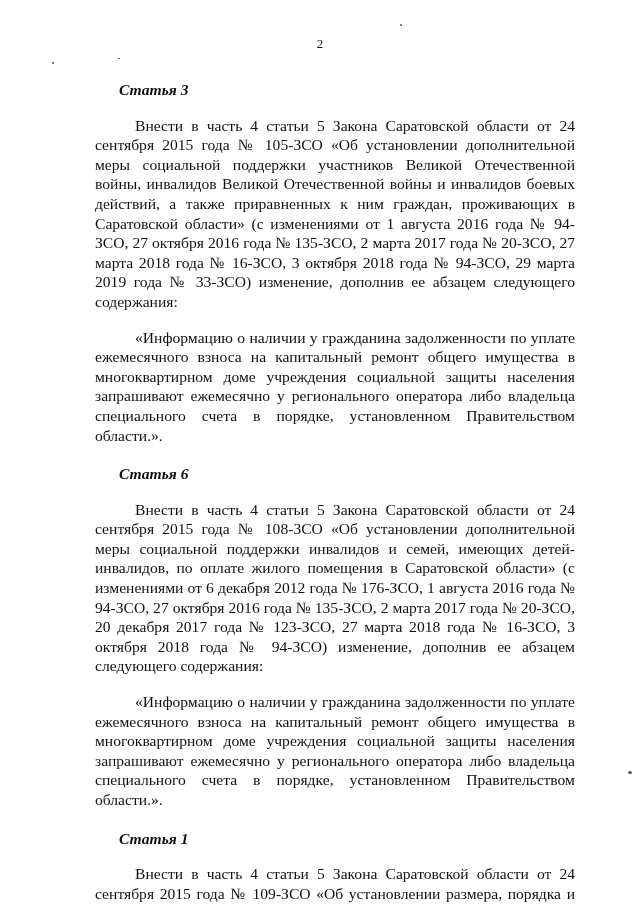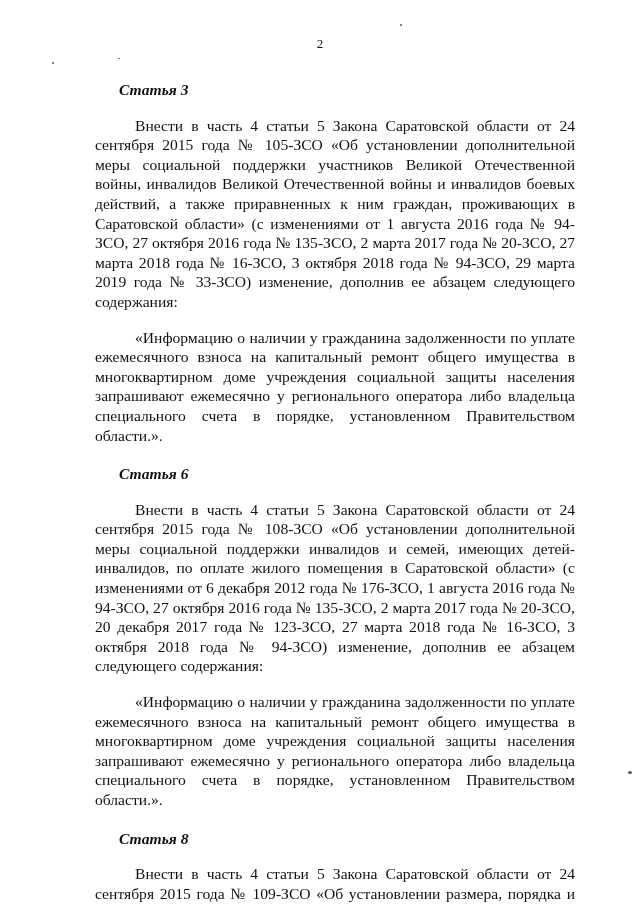--- a/index.html
+++ b/index.html
@@ -45,17 +45,17 @@
       <p class="para">«Информацию о наличии у гражданина задолженности по уплате ежемесячного взноса на капитальный ремонт общего имущества в много­квартирном доме учреждения социальной защиты населения запрашивают ежемесячно у регионального оператора либо владельца специального счета в порядке, установленном Правительством области.».</p>
     </section>
 
     <section class="article">
       <p class="article-title">Статья 6</p>
       <p class="para">Внести в часть 4 статьи 5 Закона Саратовской области от 24 сентября 2015 года № 108-ЗСО «Об установлении дополнительной меры социаль­ной поддержки инвалидов и семей, имеющих детей-инвалидов, по оплате жилого помещения в Саратовской области» (с изменениями от 6 декабря 2012 года № 176-ЗСО, 1 августа 2016 года № 94-ЗСО, 27 октября 2016 года № 135-ЗСО, 2 марта 2017 года № 20-ЗСО, 20 декабря 2017 года № 123-ЗСО, 27 марта 2018 года № 16-ЗСО, 3 октября 2018 года № 94-ЗСО) изменение, дополнив ее абзацем следующего содержания:</p>
       <p class="para">«Информацию о наличии у гражданина задолженности по уплате ежемесячного взноса на капитальный ремонт общего имущества в много­квартирном доме учреждения социальной защиты населения запрашивают ежемесячно у регионального оператора либо владельца специального счета в порядке, установленном Правительством области.».</p>
     </section>
 
     <section class="article">
-      <p class="article-title">Статья 8</p>
+      <p class="article-title">Статья 1</p>
       <p class="para">Внести в часть 4 статьи 5 Закона Саратовской области от 24 сентября 2015 года № 109-ЗСО «Об установлении размера, порядка и условий ком­пенсации расходов на оплату жилого помещения и коммунальных услуг отдельным категориям граждан, проживающих в Саратовской области» (с изменениями от 1 августа 2016 года № 94-ЗСО, 3 октября 2016 года № 115-ЗСО, 27 октября 2016 года № 135-ЗСО, 2 марта 2017 года № 20-ЗСО, 20 декабря 2017 года № 123-ЗСО, 20 декабря 2017 года № 124-ЗСО, 27 сентября 2018 года № 85-ЗСО, 3 октября 2018 года № 94-ЗСО, 29 марта 2019 года № 33-ЗСО) изменение, дополнив ее абзацем следующего содержания:</p>
     </section>
   </div>
 </div>
 
 </body></html>

